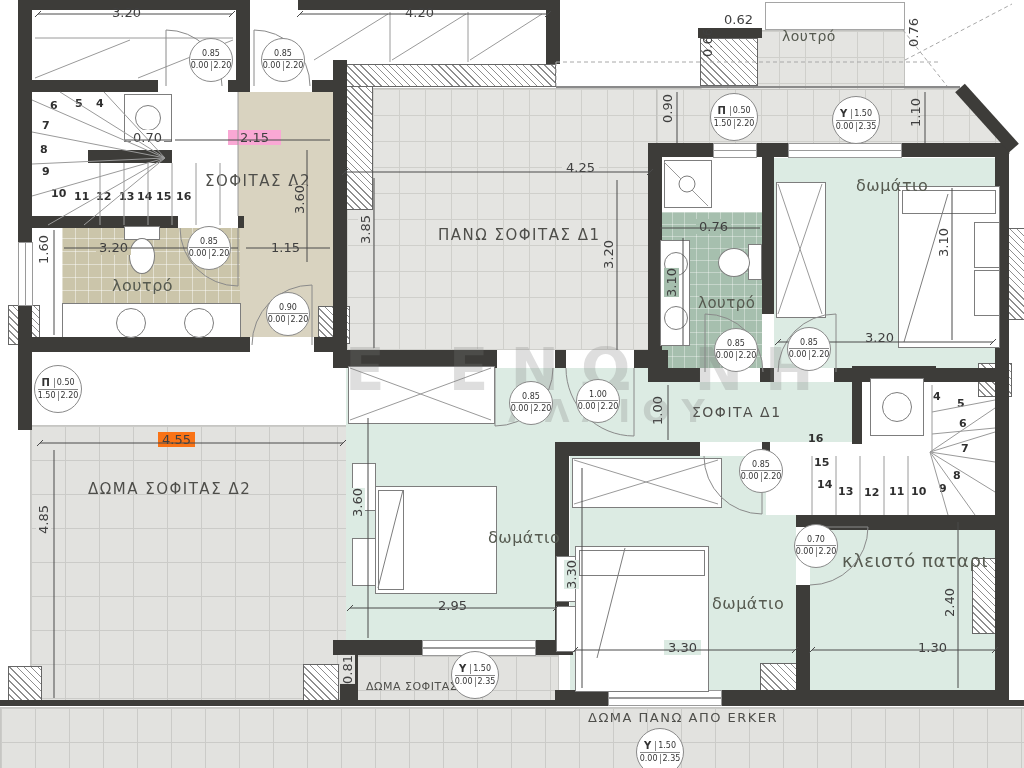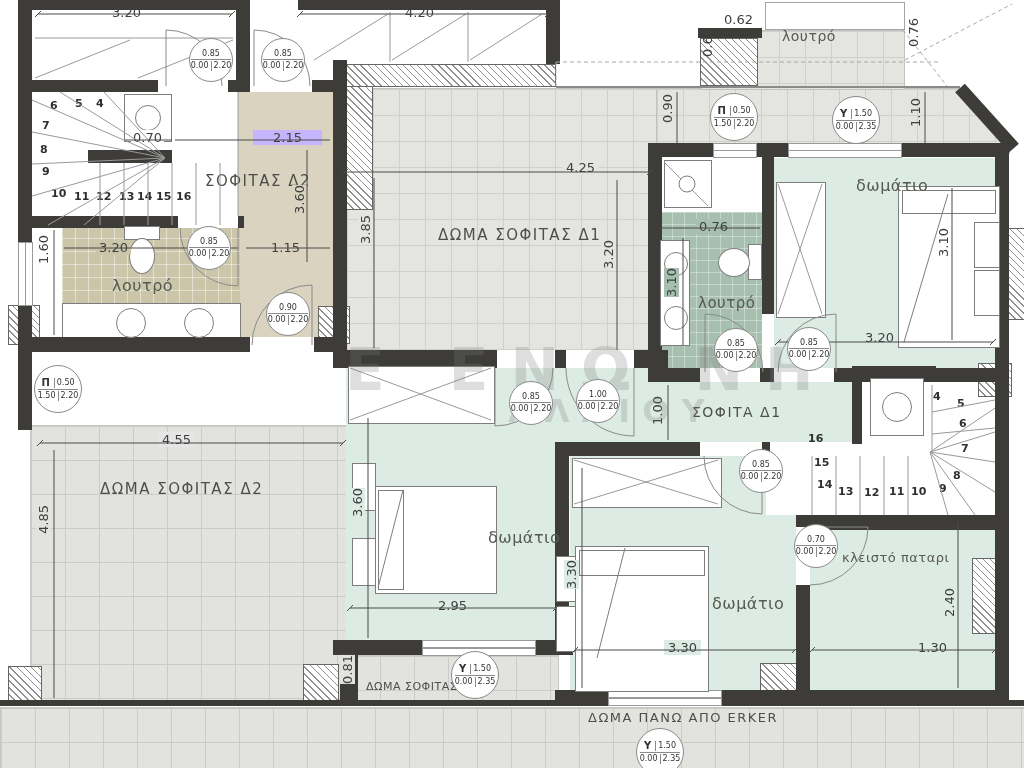--- a/index.html
+++ b/index.html
@@ -227,55 +227,55 @@
       <path d="M35,17 l6,-6 M229,17 l6,-6 M297,17 l6,-6 M545,17 l6,-6 M342,175 l6,-6 M647,175 l6,-6
                M37,446 l6,-6 M340,446 l6,-6 M347,611 l6,-6 M553,611 l6,-6 M572,653 l6,-6 M792,653 l6,-6
                M809,653 l6,-6 M992,653 l6,-6 M775,345 l6,-6 M990,345 l6,-6"></path>
     </g>
   </svg>
 
   <div class="wmk" style="left:345px;top:336px;font-size:58px;letter-spacing:22px">Ε ΕΝΩ ΝΗ</div>
   <div class="wmk" style="left:508px;top:392px;font-size:32px;letter-spacing:12px">ΑΛΑΙΟΥ</div>
 
   <div class="rlabel" style="left:205px;top:172px">ΣΟΦΙΤΑΣ Δ2</div>
-  <div class="rlabel" style="left:438px;top:226px">ΔΩΜΑ ΣΟΦΙΤΑΣ Δ1</div>
-  <div class="rlabel" style="left:100px;top:480px">ΔΩΜΑ ΣΟΦΙΤΑΣ Δ2</div>
+  <div class="rlabel" style="left:438px;top:226px">ΠΑΝΩ ΣΟΦΙΤΑΣ Δ1</div>
+  <div class="rlabel" style="left:88px;top:480px">ΔΩΜΑ ΣΟΦΙΤΑΣ Δ2</div>
   <div class="rlabel gr" style="left:112px;top:276px">λουτρό</div>
   <div class="rlabel gr" style="left:698px;top:294px;font-size:15px">λουτρό</div>
   <div class="rlabel gr" style="left:856px;top:176px">δωμάτιο</div>
   <div class="rlabel gr" style="left:488px;top:528px">δωμάτιο</div>
   <div class="rlabel gr" style="left:712px;top:594px">δωμάτιο</div>
   <div class="rlabel" style="left:692px;top:404px;font-size:14px">ΣΟΦΙΤΑ Δ1</div>
-  <div class="rlabel gr" style="left:842px;top:550px;font-size:13px">κλειστό παταρι</div>
+  <div class="rlabel gr" style="left:842px;top:550px;font-size:18px">κλειστό παταρι</div>
   <div class="rlabel gr" style="left:782px;top:28px;font-size:14px">λουτρό</div>
   <div class="rlabel sm" style="left:366px;top:680px">ΔΩΜΑ ΣΟΦΙΤΑΣ 1</div>
   <div class="rlabel" style="left:588px;top:710px;font-size:13px">ΔΩΜΑ ΠΑΝΩ ΑΠΟ ERKER</div>
 
   <div class="dim" style="left:112px;top:5px">3.20</div>
   <div class="dim" style="left:405px;top:5px">4.20</div>
   <div class="dim" style="left:724px;top:12px">0.62</div>
   <div class="dimv" style="left:700px;top:28px">0.66</div>
   <div class="dimv" style="left:906px;top:18px">0.76</div>
   <div class="dimv" style="left:660px;top:94px">0.90</div>
   <div class="dimv" style="left:908px;top:98px">1.10</div>
-  <div class="dim" style="left:253px;top:130px;background:#c4b5fd;padding:0 20px">2.15</div>
+  <div class="dim" style="left:228px;top:130px;background:#f9a8d4;padding:0 12px">2.15</div>
   <div class="dim" style="left:131px;top:130px;background:#fff;padding:0 2px">0.70</div>
   <div class="dimv" style="left:292px;top:185px;background:#d9d3c0">3.60</div>
   <div class="dim" style="left:562px;top:160px;background:#e4e4e1;padding:0 4px">4.25</div>
   <div class="dimv" style="left:358px;top:215px;background:#e4e4e1">3.85</div>
   <div class="dimv" style="left:601px;top:240px;background:#e4e4e1">3.20</div>
   <div class="dim" style="left:696px;top:219px;background:#a6bfae;padding:0 3px">0.76</div>
   <div class="dimv" style="left:936px;top:228px;background:#fff">3.10</div>
   <div class="dim" style="left:96px;top:240px;background:#cbc5aa;padding:0 3px">3.20</div>
   <div class="dim" style="left:268px;top:240px;background:#d9d3c0;padding:0 3px">1.15</div>
   <div class="dimv" style="left:36px;top:235px;background:#fff">1.60</div>
   <div class="dimv" style="left:664px;top:268px;background:#a6bfae">3.10</div>
   <div class="dim" style="left:862px;top:330px;background:#dcebe3;padding:0 3px">3.20</div>
   <div class="dimv" style="left:650px;top:396px;background:#dcebe3">1.00</div>
-  <div class="dim" style="left:158px;top:432px;background:#e5e5e5;padding:0 4px">4.55</div>
+  <div class="dim" style="left:158px;top:432px;background:#f97316;padding:0 4px">4.55</div>
   <div class="dimv" style="left:36px;top:505px;background:#e2e2df">4.85</div>
   <div class="dimv" style="left:350px;top:488px;background:#dcebe3">3.60</div>
   <div class="dim" style="left:434px;top:598px;background:#dcebe3;padding:0 4px">2.95</div>
   <div class="dimv" style="left:564px;top:560px;background:#dcebe3">3.30</div>
   <div class="dim" style="left:664px;top:640px;background:#dcebe3;padding:0 4px">3.30</div>
   <div class="dimv" style="left:942px;top:588px;background:#dcebe3">2.40</div>
   <div class="dim" style="left:914px;top:640px;background:#dcebe3;padding:0 4px">1.30</div>
   <div class="dimv" style="left:340px;top:655px;background:#e2e2df">0.81</div>
 
   <span class="snum" style="left:96px;top:97px">4</span>

